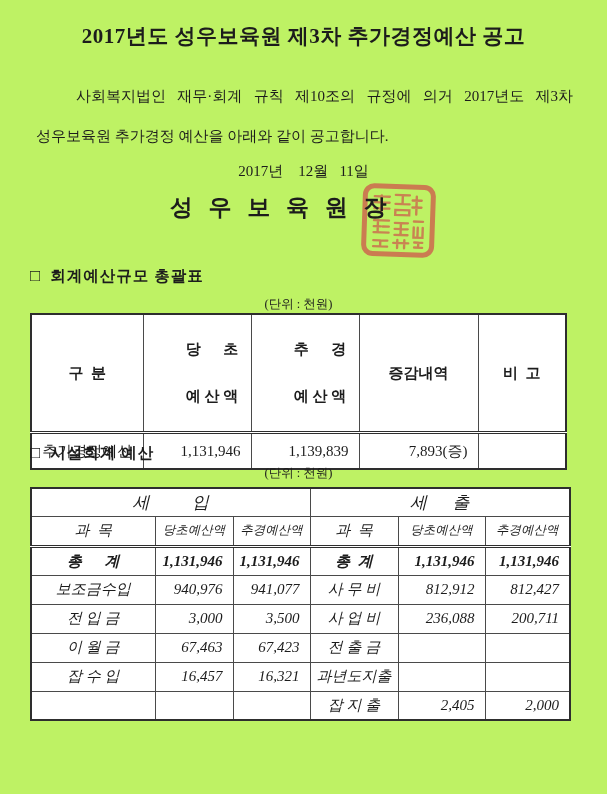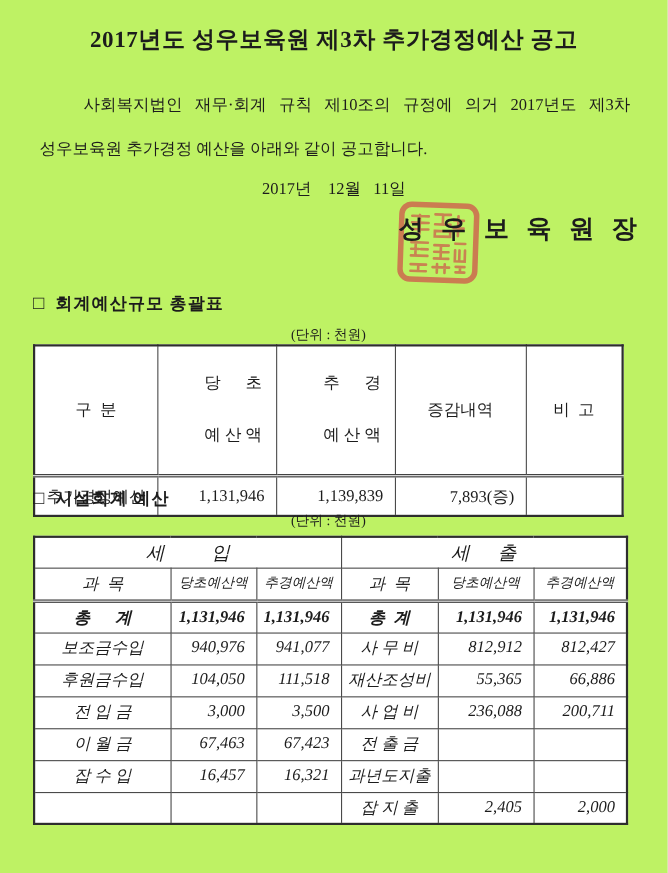--- a/index.html
+++ b/index.html
@@ -39,21 +39,21 @@
     position: absolute;
     top: 162px; left: 0; right: 0;
     text-align: center;
     font-size: 15px;
     white-space: pre;
   }
 
   .signer-line {
     position: absolute;
     top: 192px; left: 0; right: 0;
-    text-align: right;
+    text-align: center;
     z-index: 2;
   }
   .signer-line span {
     position: relative;
     left: -23px;
     font-size: 23px;
     font-weight: 700;
     letter-spacing: 5px;
     white-space: pre;
   }
@@ -108,20 +108,21 @@
   }
   .num { text-align: right; padding-right: 10px; }
 
   
   #overview-table { top: 313px; left: 30px; width: 535px; }
   #overview-table { border: 2px solid #2e2e2e; }
   #overview-table tr.hdr td {
     height: 57px;
     border-bottom: 3px double #2e2e2e;
     line-height: 1.55;
+    font-weight: bold;
   }
   #overview-table tr.data td { height: 36px; }
 
   
   #budget-table { top: 487px; left: 30px; width: 539px; font-style: italic; }
   #budget-table { border: 2px solid #2e2e2e; }
   #budget-table tr.group td { height: 28px; font-size: 17px; }
   #budget-table tr.cols td {
     height: 30px;
     border-bottom: 3px double #2e2e2e;
@@ -237,28 +238,20 @@
     </tr>
     <tr class="row">
       <td>보조금수입</td>
       <td class="num">940,976</td>
       <td class="num">941,077</td>
       <td>사 무 비</td>
       <td class="num">812,912</td>
       <td class="num">812,427</td>
     </tr>
     <tr class="row">
-      <td>후원금수입</td>
-      <td class="num">104,050</td>
-      <td class="num">111,518</td>
-      <td>재산조성비</td>
-      <td class="num">55,365</td>
-      <td class="num">66,886</td>
-    </tr>
-    <tr class="row">
       <td>전 입 금</td>
       <td class="num">3,000</td>
       <td class="num">3,500</td>
       <td>사 업 비</td>
       <td class="num">236,088</td>
       <td class="num">200,711</td>
     </tr>
     <tr class="row">
       <td>이 월 금</td>
       <td class="num">67,463</td>

